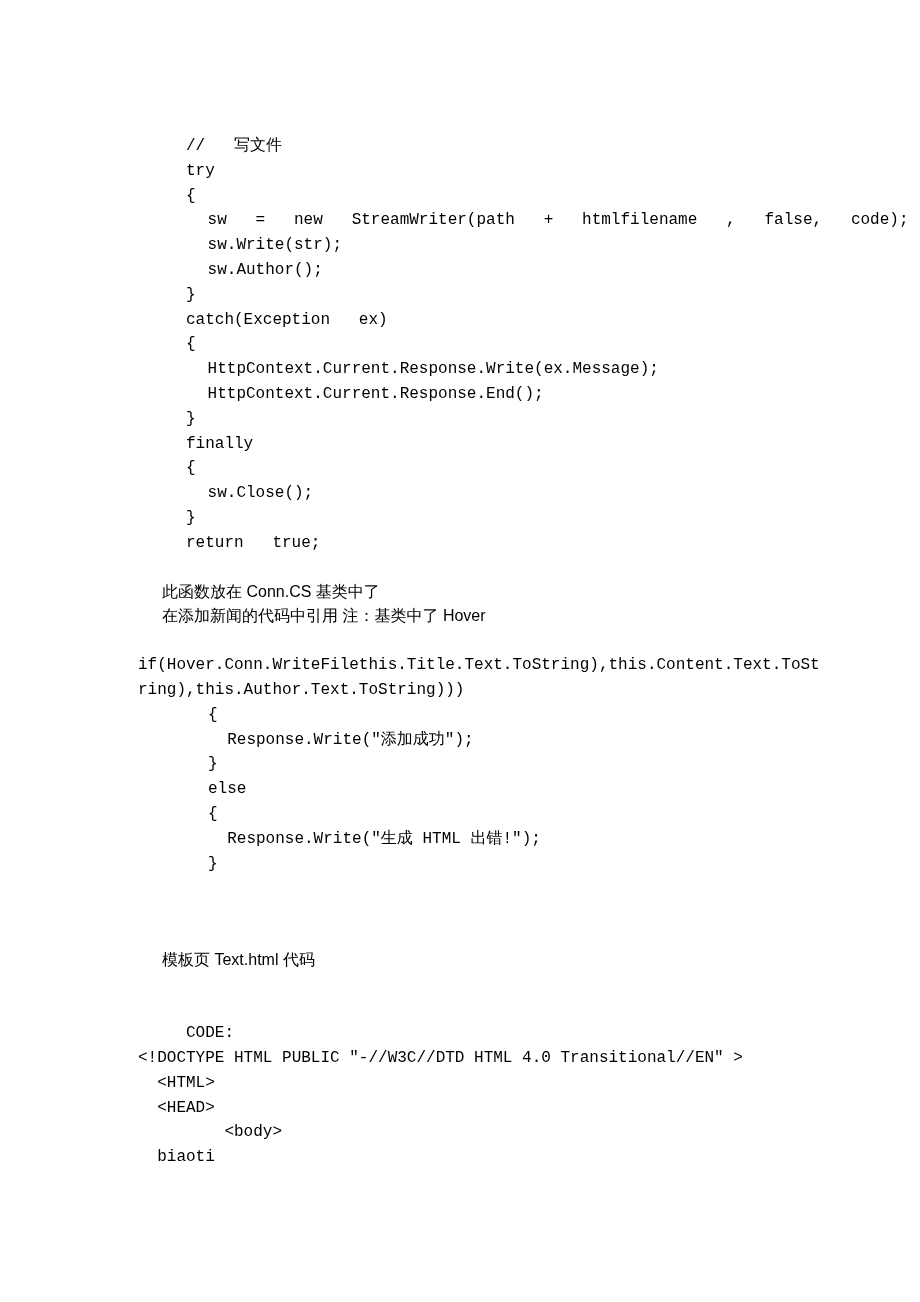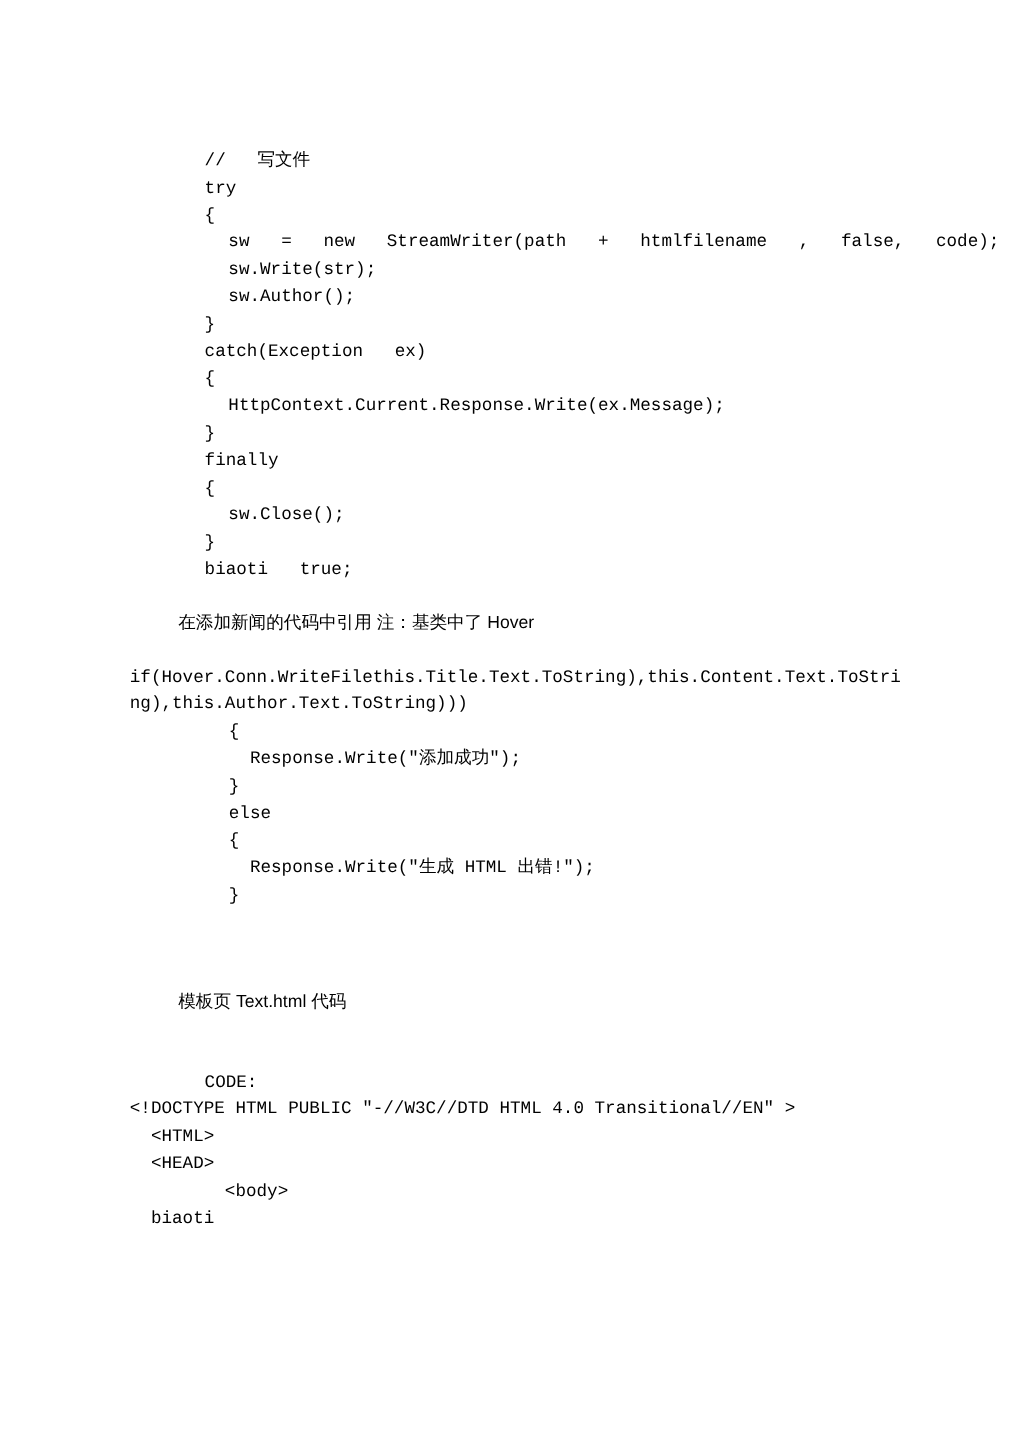--- a/index.html
+++ b/index.html
@@ -16,21 +16,21 @@
     padding: 110px 100px 60px 118px;
     box-sizing: border-box;
   }
   .code-line {
     white-space: pre;
     font-family: Liberation Mono, monospace;
   }
   .prose {
     font-family: SimSun, "Microsoft YaHei", sans-serif;
   }
-  .indent0 { padding-left: 0; }
+  .indent0 { padding-left: 0; margin-left: 20px; }
   .indent1 { padding-left: 44px; }
   .indent2 { padding-left: 68px; }
   .indent3 { padding-left: 80px; }
   .indent4 { padding-left: 90px; }
   .blank { height: 24px; }
   .blank2 { height: 48px; }
   .wrap {
     white-space: normal;
     word-break: break-all;
   }
@@ -44,27 +44,29 @@
       <div class="code-line indent2">//   写文件</div>
       <div class="code-line indent2">try</div>
       <div class="code-line indent2">{</div>
       <div class="code-line indent3"> sw   =   new   StreamWriter(path   +   htmlfilename   ,   false,   code);</div>
       <div class="code-line indent3"> sw.Write(str);</div>
       <div class="code-line indent3"> sw.Author();</div>
       <div class="code-line indent2">}</div>
       <div class="code-line indent2">catch(Exception   ex)</div>
       <div class="code-line indent2">{</div>
       <div class="code-line indent3"> HttpContext.Current.Response.Write(ex.Message);</div>
+      <div class="code-line indent3"> HttpContext.Current.Response.End();</div>
       <div class="code-line indent2">}</div>
       <div class="code-line indent2">finally</div>
       <div class="code-line indent2">{</div>
       <div class="code-line indent3"> sw.Close();</div>
       <div class="code-line indent2">}</div>
-      <div class="code-line indent2">biaoti   true;</div>
+      <div class="code-line indent2">return   true;</div>
       <div class="blank"></div>
+      <div class="prose indent1">此函数放在 Conn.CS 基类中了</div>
       <div class="prose indent1">在添加新闻的代码中引用   注：基类中了 Hover</div>
       <div class="blank"></div>
       <div class="code-line wrap indent0">          if(Hover.Conn.WriteFilethis.Title.Text.ToString),this.Content.Text.ToString),this.Author.Text.ToString)))</div>
       <div class="code-line indent4">{</div>
       <div class="code-line indent4">  Response.Write("添加成功");</div>
       <div class="code-line indent4">}</div>
       <div class="code-line indent4">else</div>
       <div class="code-line indent4">{</div>
       <div class="code-line indent4">  Response.Write("生成 HTML 出错!");</div>
       <div class="code-line indent4">}</div>

